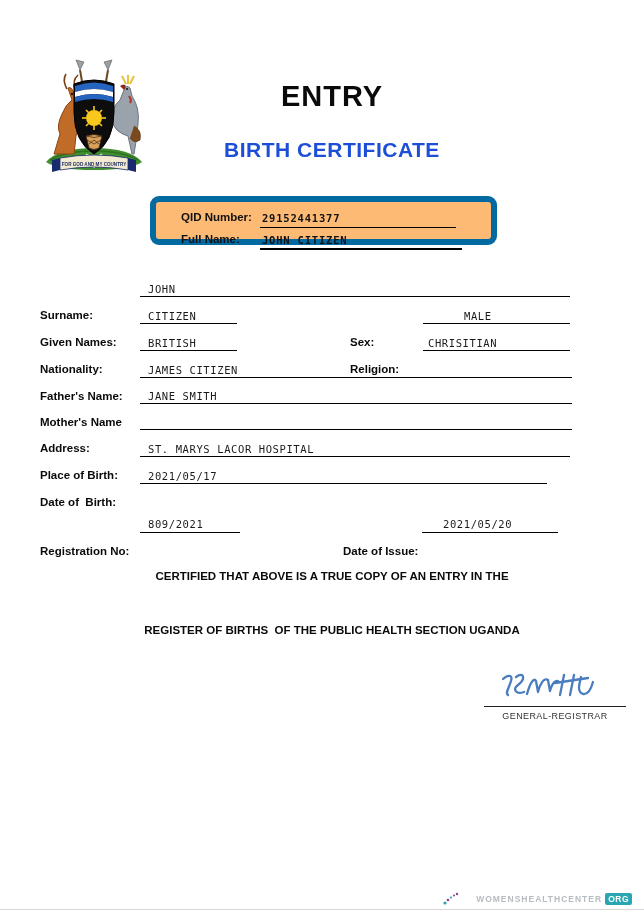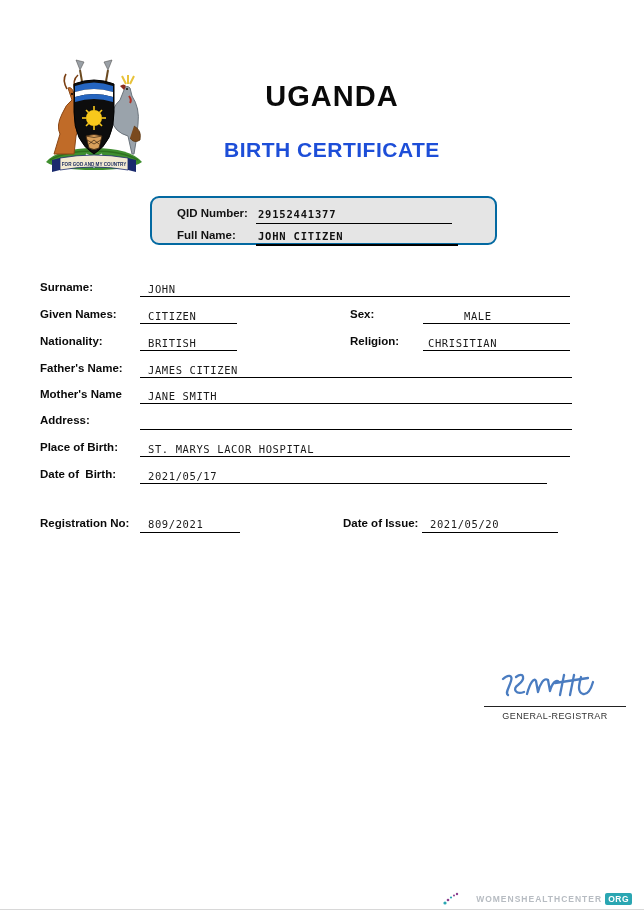--- a/index.html
+++ b/index.html
@@ -16,32 +16,32 @@
     font-size:29px; font-weight:bold; letter-spacing:1px; color:#0a0a0a;
   }
   .doc-title {
     left:20px; width:624px; text-align:center; top:138px;
     font-size:21px; font-weight:bold; letter-spacing:0.5px; color:#1d4ed8;
   }
 
   
   .qid-box {
     left:150px; top:196px; width:347px; height:49px;
-    border:2px solid #0369a1; border-radius:9px; background:#e5e5e5;
+    border:6px solid #0369a1; border-radius:9px; background:#fdba74;
   }
   .qid-label { font-size:11.5px; font-weight:bold; white-space:pre; }
   .mono-val {
     font-family:"DejaVu Sans Mono","Liberation Mono",monospace;
     font-size:10.5px; letter-spacing:0.8px; white-space:pre; color:#111;
   }
   .mono-bold { font-weight:bold; }
   .u-line { border-bottom:1.4px solid #000; height:0; }
 
   
-  .f-label { font-size:11.5px; font-weight:bold; color:#0a0a0a; white-space:pre; }
+  .f-label { font-size:11.5px; font-weight:bold; color:#0a0a0a; white-space:pre;margin-top:28px; }
   .f-value {
     font-family:"DejaVu Sans Mono","Liberation Mono",monospace;
     font-size:10.5px; letter-spacing:0.6px; color:#1a1a1a; white-space:pre;
   }
   .rule { border-bottom:1.3px solid #000; height:0; }
 
   
   .cert-line {
     left:20px; width:624px; text-align:center;
     font-size:11.5px; font-weight:bold; color:#0a0a0a; white-space:pre;
@@ -126,21 +126,21 @@
     <path d="M50 98 L58 112 L66 98 Q58 103 50 98 Z" fill="#2565c0" stroke="#ffffff" stroke-width="1"></path>
 
     <g>
       <path d="M16 104 L24 102 L24 114 L16 116 Z" fill="#1a2a6e"></path>
       <path d="M100 104 L92 102 L92 114 L100 116 Z" fill="#1a2a6e"></path>
       <path d="M24 102 Q58 96 92 102 L92 114 Q58 108 24 114 Z" fill="#f3ead2" stroke="#1a2a6e" stroke-width="0.8"></path>
       <text x="58" y="110" text-anchor="middle" font-size="4.6" font-weight="bold" fill="#1a2a5e">FOR GOD AND MY COUNTRY</text>
     </g>
   </svg>
 
-  <div class="abs country-title">UGANDA</div>
+  <div class="abs country-title">ENTRY</div>
   <div class="abs doc-title">BIRTH CERTIFICATE</div>
 
   <div class="abs qid-box">
     <div class="abs qid-label" style="left:25px; top:9px;">QID Number:</div>
     <div class="abs mono-val mono-bold" style="left:106px; top:10px;">29152441377</div>
     <div class="abs u-line" style="left:104px; top:25px; width:196px;"></div>
     <div class="abs qid-label" style="left:25px; top:31px;">Full Name:</div>
     <div class="abs mono-val mono-bold" style="left:106px; top:32px;">JOHN CITIZEN</div>
     <div class="abs u-line" style="left:104px; top:46px; width:202px; border-bottom-width:2px;"></div>
   </div>
@@ -179,23 +179,25 @@
   <div class="abs rule" style="left:140px; top:456px; width:430px;"></div>
 
   <div class="abs f-label" style="left:40px; top:468px;">Date of  Birth:</div>
   <div class="abs f-value" style="left:148px; top:470px;">2021/05/17</div>
   <div class="abs rule" style="left:140px; top:483px; width:407px;"></div>
 
   <div class="abs f-label" style="left:40px; top:517px;">Registration No:</div>
   <div class="abs f-value" style="left:148px; top:518px;">809/2021</div>
   <div class="abs rule" style="left:140px; top:532px; width:100px; border-bottom-width:1.6px;"></div>
   <div class="abs f-label" style="left:343px; top:517px;">Date of Issue:</div>
-  <div class="abs f-value" style="left:430px; top:518px;">2021/05/20</div>
+  <div class="abs f-value" style="left:443px; top:518px;">2021/05/20</div>
   <div class="abs rule" style="left:422px; top:532px; width:136px; border-bottom-width:1.6px;"></div>
 
+  <div class="abs cert-line" style="top:570px;">CERTIFIED THAT ABOVE IS A TRUE COPY OF AN ENTRY IN THE</div>
+  <div class="abs cert-line" style="top:624px;">REGISTER OF BIRTHS  OF THE PUBLIC HEALTH SECTION UGANDA</div>
 
   <svg class="abs" style="left:496px; top:664px;" width="112" height="40" viewBox="0 0 112 40">
     <g fill="none" stroke="#4a7cc0" stroke-width="2.3" stroke-linecap="round" stroke-linejoin="round">
       <path d="M7 15 C12 10, 17 11, 15 17 C13 24, 9 29, 12 31"></path>
       <path d="M20 13 C28 7, 30 15, 22 21 C16 25, 20 31, 28 28"></path>
       <path d="M31 30 C34 19, 38 13, 40 17 L42 28 C44 20, 48 13, 52 16 L54 27 C56 19, 60 15, 63 18"></path>
       <path d="M68 11 L64 31"></path>
       <path d="M78 11 L74 31"></path>
       <path d="M59 19 L92 14"></path>
       <path d="M85 13 C83 21, 81 28, 87 30 C92 31, 95 25, 97 18"></path>

